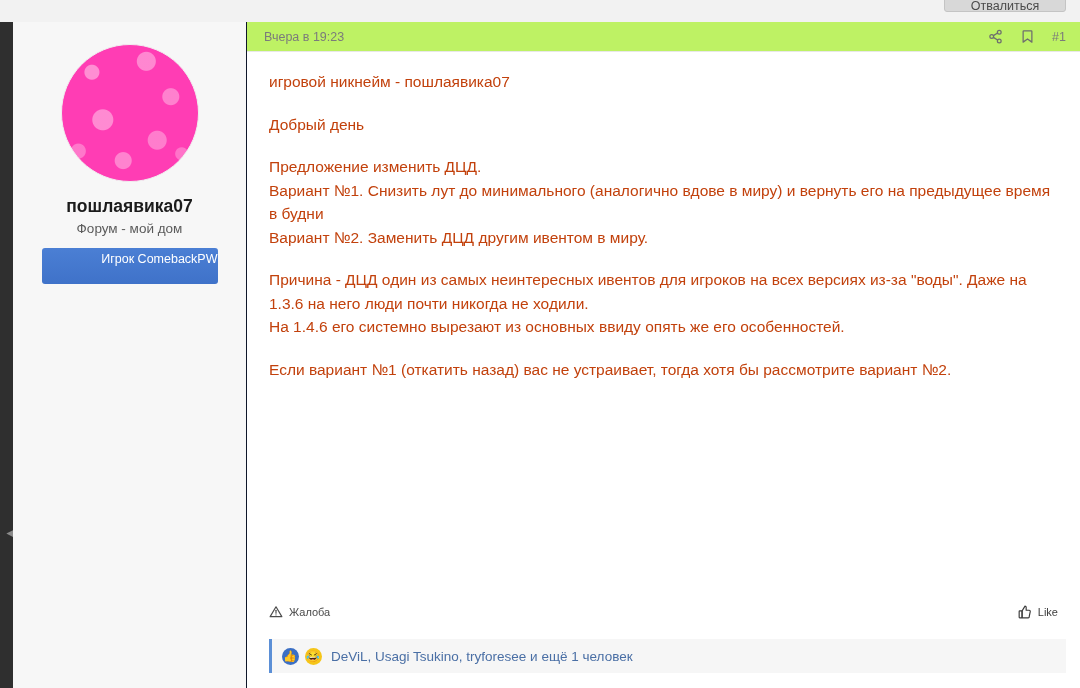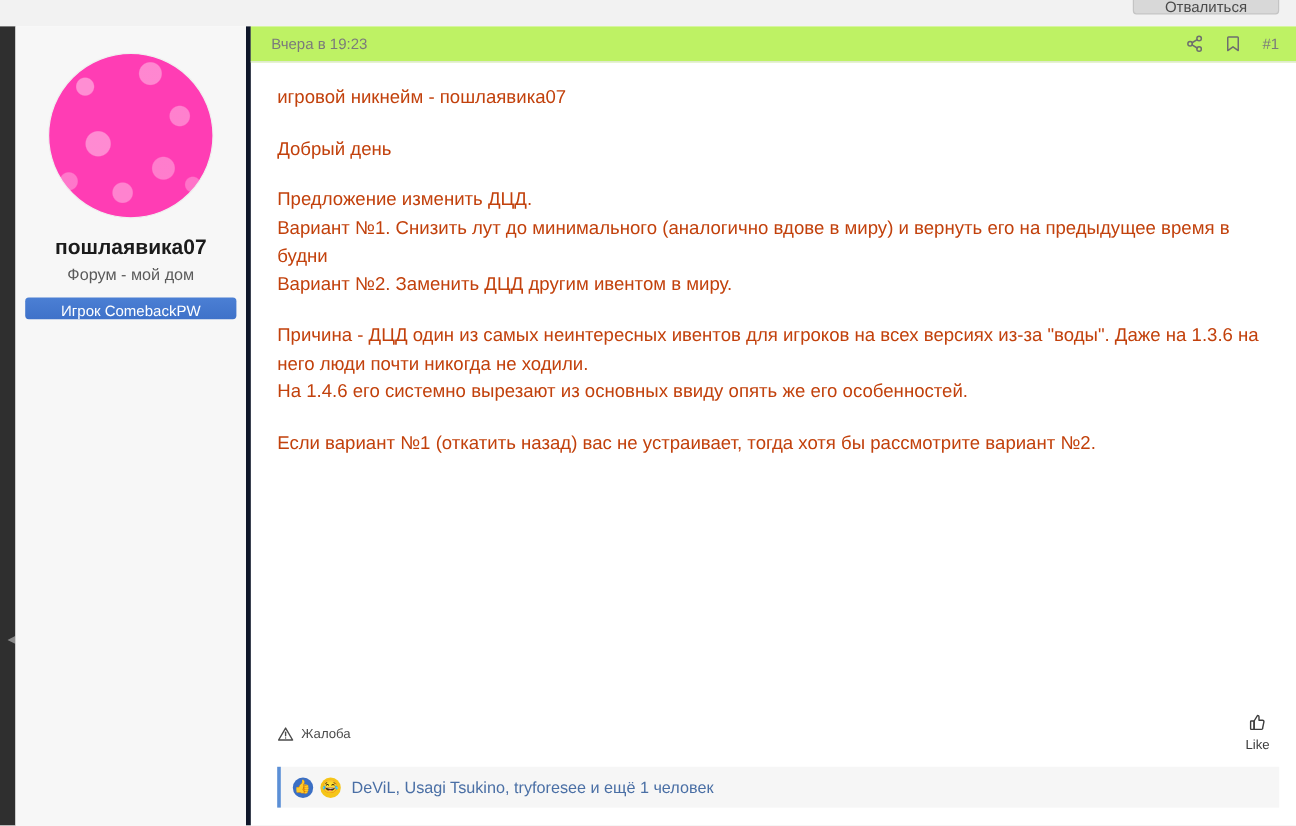--- a/index.html
+++ b/index.html
@@ -43,23 +43,23 @@
   .post {
     position: absolute;
     left: 13px; top: 22px;
     width: 1067px; height: 666px;
     background: #ffffff;
     display: flex;
   }
 
   
   .user-col {
-    width: 196px;
+    width: 234px;
     background: #f7f7f7;
-    border-right: 4px solid #0f172a;
+    border-right: 1px solid #0f172a;
     padding-top: 22px;
     text-align: center;
     flex: none;
   }
   .avatar {
     width: 138px; height: 138px;
     margin: 0 auto;
     border-radius: 50%;
     background:
       radial-gradient(circle at 22% 20%, rgba(255,255,255,0.42) 0 7px, transparent 8px),
@@ -80,25 +80,26 @@
     color: #1b1b1b;
   }
   .usertitle {
     margin-top: 4px;
     font-size: 13.5px;
     color: #5b5b5b;
   }
   .userbanner {
     margin: 12px auto 0;
     width: 176px;
-    padding: 4px 0 0;
+    padding: 4px 0 18px;
     background: linear-gradient(#4b7fd4, #3f72c9);
     border-radius: 3px;
     color: #ffffff;
     font-size: 12.5px;
+    text-align: right;
   }
 
   
   .main-col { flex: 1; position: relative; min-width: 0; }
 
   .post-head {
     height: 30px;
     background: #bef264;
     border-bottom: 1px solid #e8e8e8;
     display: flex;
@@ -123,21 +124,21 @@
     position: absolute;
     left: 0; right: 0;
     bottom: 59px;
     height: 34px;
     padding: 0 22px;
     display: flex;
     font-size: 11px;
     color: #565656;
   }
   .report { display: flex; align-items: center; gap: 6px; color: #4b4b4b; }
-  .like { margin-left: auto; display: flex; align-items: center; gap: 6px; color: #3c3c3c; flex-direction: column; }
+  .like { margin-left: auto; display: flex; align-items: center; gap: 6px; color: #3c3c3c; }
 
   .likes-bar {
     position: absolute;
     left: 22px; right: 14px;
     bottom: 15px;
     height: 34px;
     background: #f6f6f6;
     border-left: 3px solid #5b8fd6;
     display: flex;
     align-items: center;

